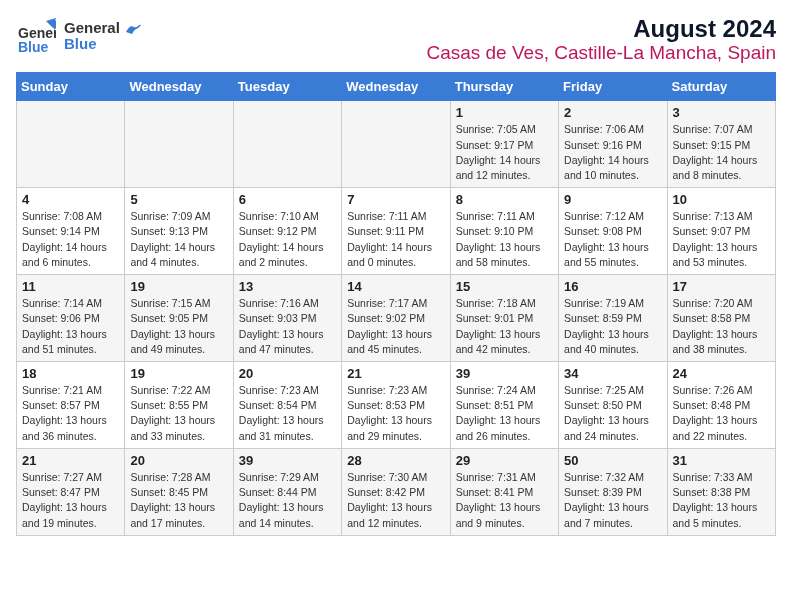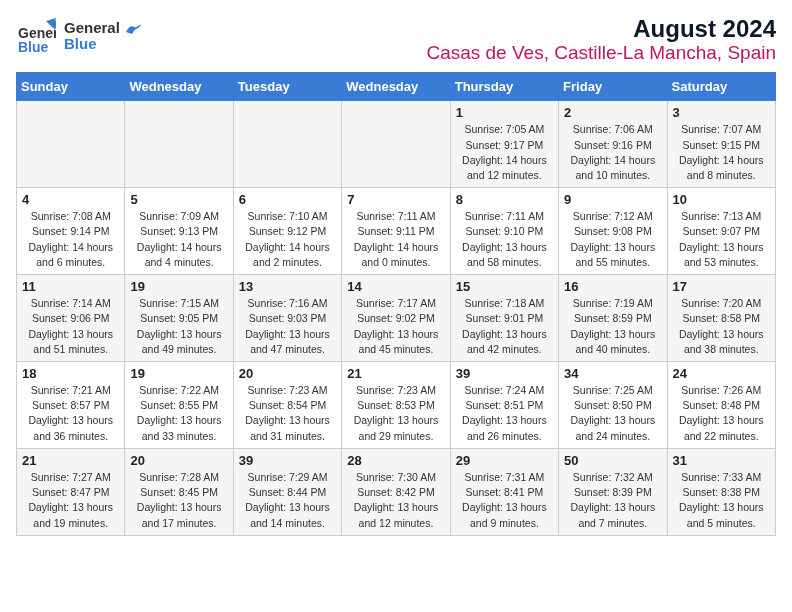--- a/index.html
+++ b/index.html
@@ -64,21 +64,20 @@
     }
     .day-num {
       font-size: 13px;
       font-weight: bold;
       color: #222;
       display: block;
       margin-bottom: 2px;
     }
     .day-info {
       line-height: 1.45;
-      text-align: center;
     }
     .empty-cell {
       height: 80px;
     }
   </style>
 </head>
 <body>
 
 <div class="header">
   <div class="logo">

